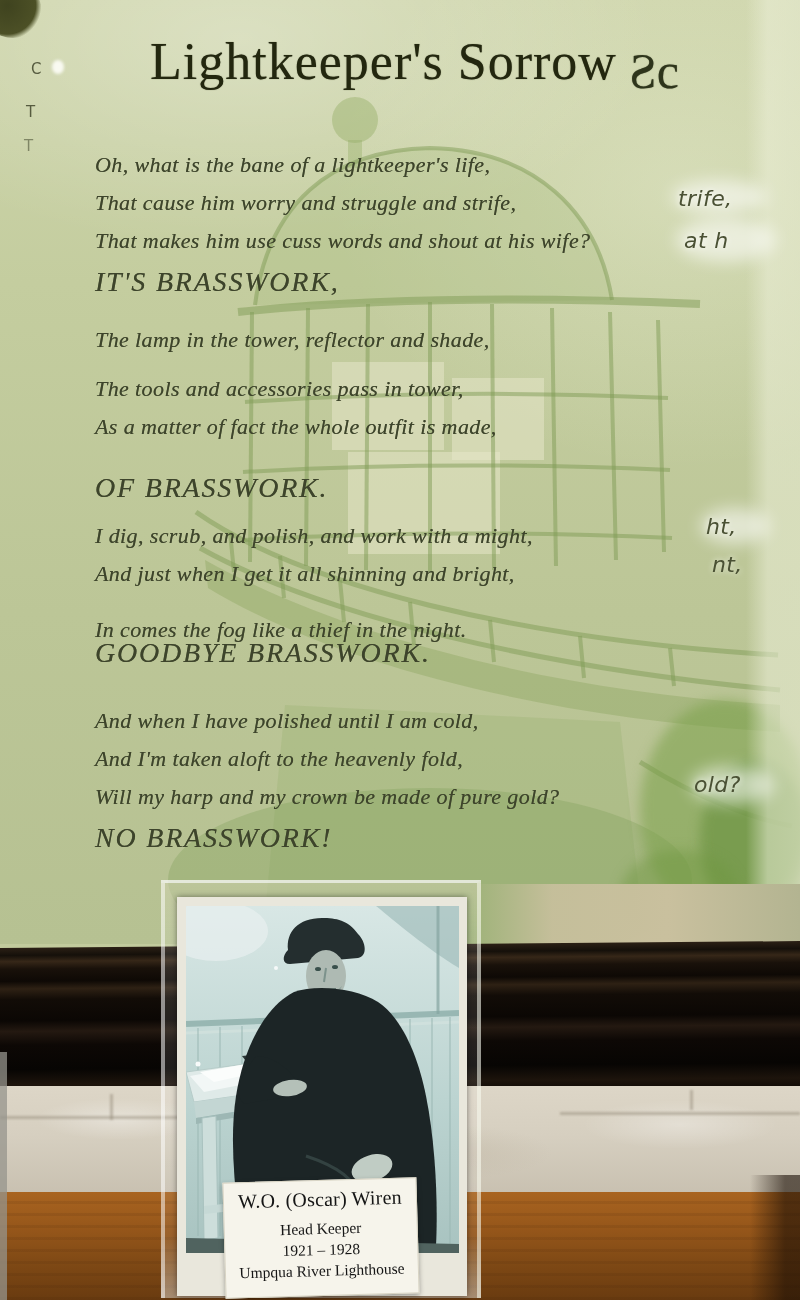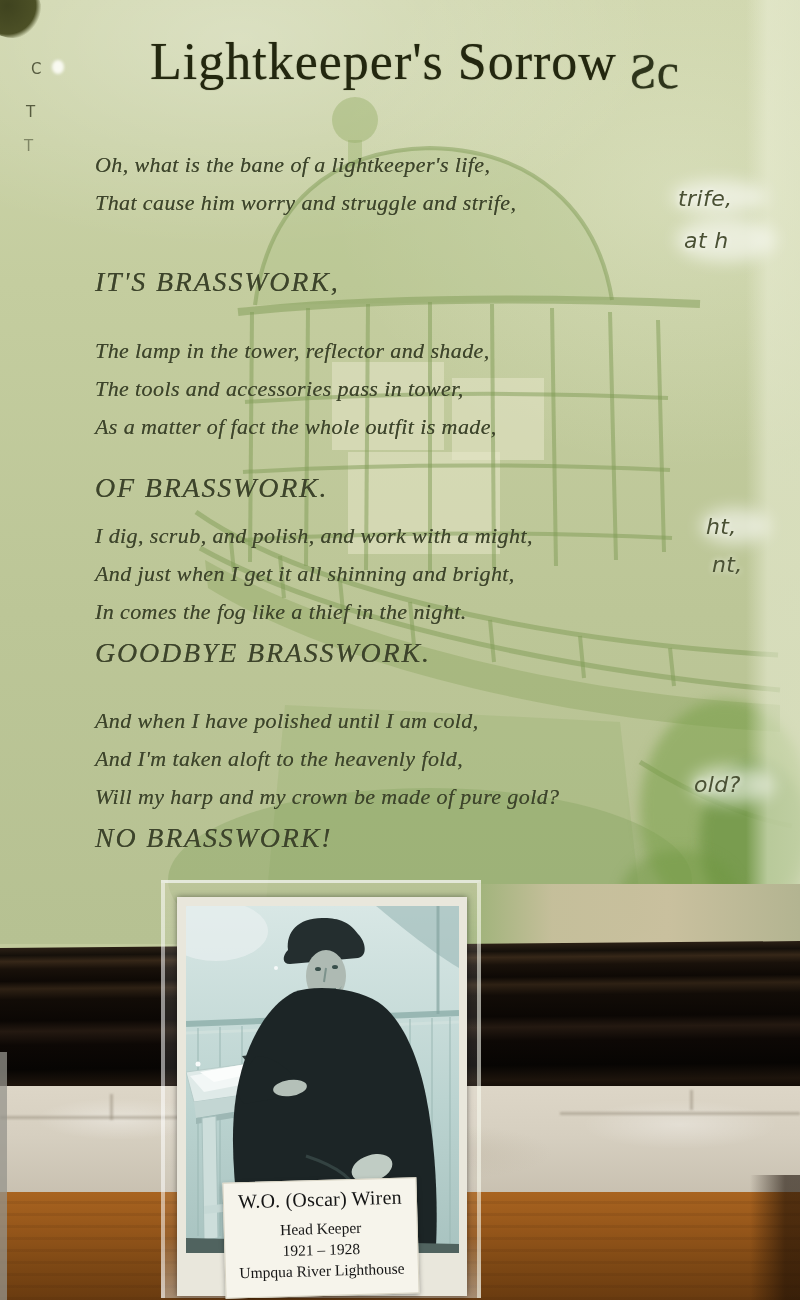--- a/index.html
+++ b/index.html
@@ -189,30 +189,31 @@
         <span class="mirror">S</span><span>c</span>
       </span>
     </div>
 
     <span class="edge-letter el0">C</span>
     <span class="edge-letter el1">T</span>
     <span class="edge-letter el2">T</span>
 
     <div class="pline" style="top:152px">Oh, what is the bane of a lightkeeper's life,</div>
     <div class="pline" style="top:190px">That cause him worry and struggle and strife,</div>
+    <div class="pline" style="top:228px">That makes him use cuss words and shout at his wife?</div>
     <div class="pline caps" style="top:266px">IT'S BRASSWORK,</div>
 
-    <div class="pline" style="top:338px">The lamp in the tower, reflector and shade,</div>
+    <div class="pline" style="top:327px">The lamp in the tower, reflector and shade,</div>
     <div class="pline" style="top:376px">The tools and accessories pass in tower,</div>
     <div class="pline" style="top:414px">As a matter of fact the whole outfit is made,</div>
     <div class="pline caps" style="top:472px">OF BRASSWORK.</div>
 
     <div class="pline" style="top:523px">I dig, scrub, and polish, and work with a might,</div>
     <div class="pline" style="top:561px">And just when I get it all shinning and bright,</div>
-    <div class="pline" style="top:599px">In comes the fog like a thief in the night.</div>
+    <div class="pline" style="top:617px">In comes the fog like a thief in the night.</div>
     <div class="pline caps" style="top:637px">GOODBYE BRASSWORK.</div>
 
     <div class="pline" style="top:708px">And when I have polished until I am cold,</div>
     <div class="pline" style="top:746px">And I'm taken aloft to the heavenly fold,</div>
     <div class="pline" style="top:784px">Will my harp and my crown be made of pure gold?</div>
     <div class="pline caps" style="top:822px">NO BRASSWORK!</div>
 
     <div class="glare" style="left:672px;top:180px;width:95px;height:34px;"></div>
     <div class="glare" style="left:676px;top:218px;width:100px;height:44px;"></div>
     <div class="glare" style="left:700px;top:508px;width:70px;height:36px;"></div>

